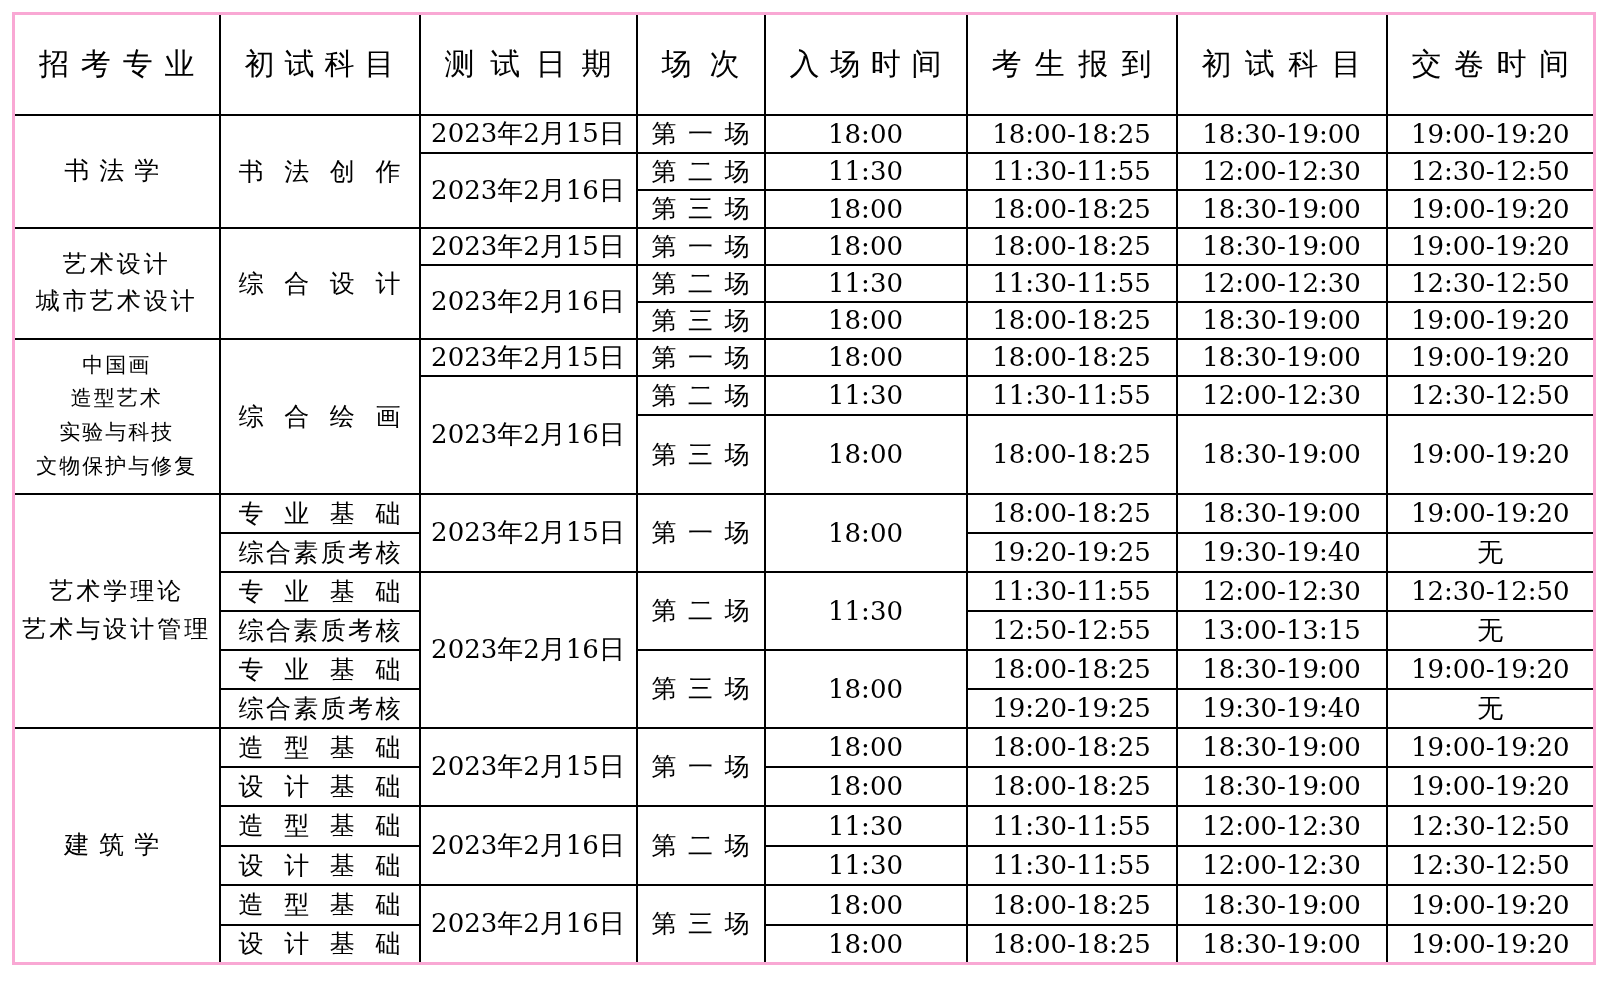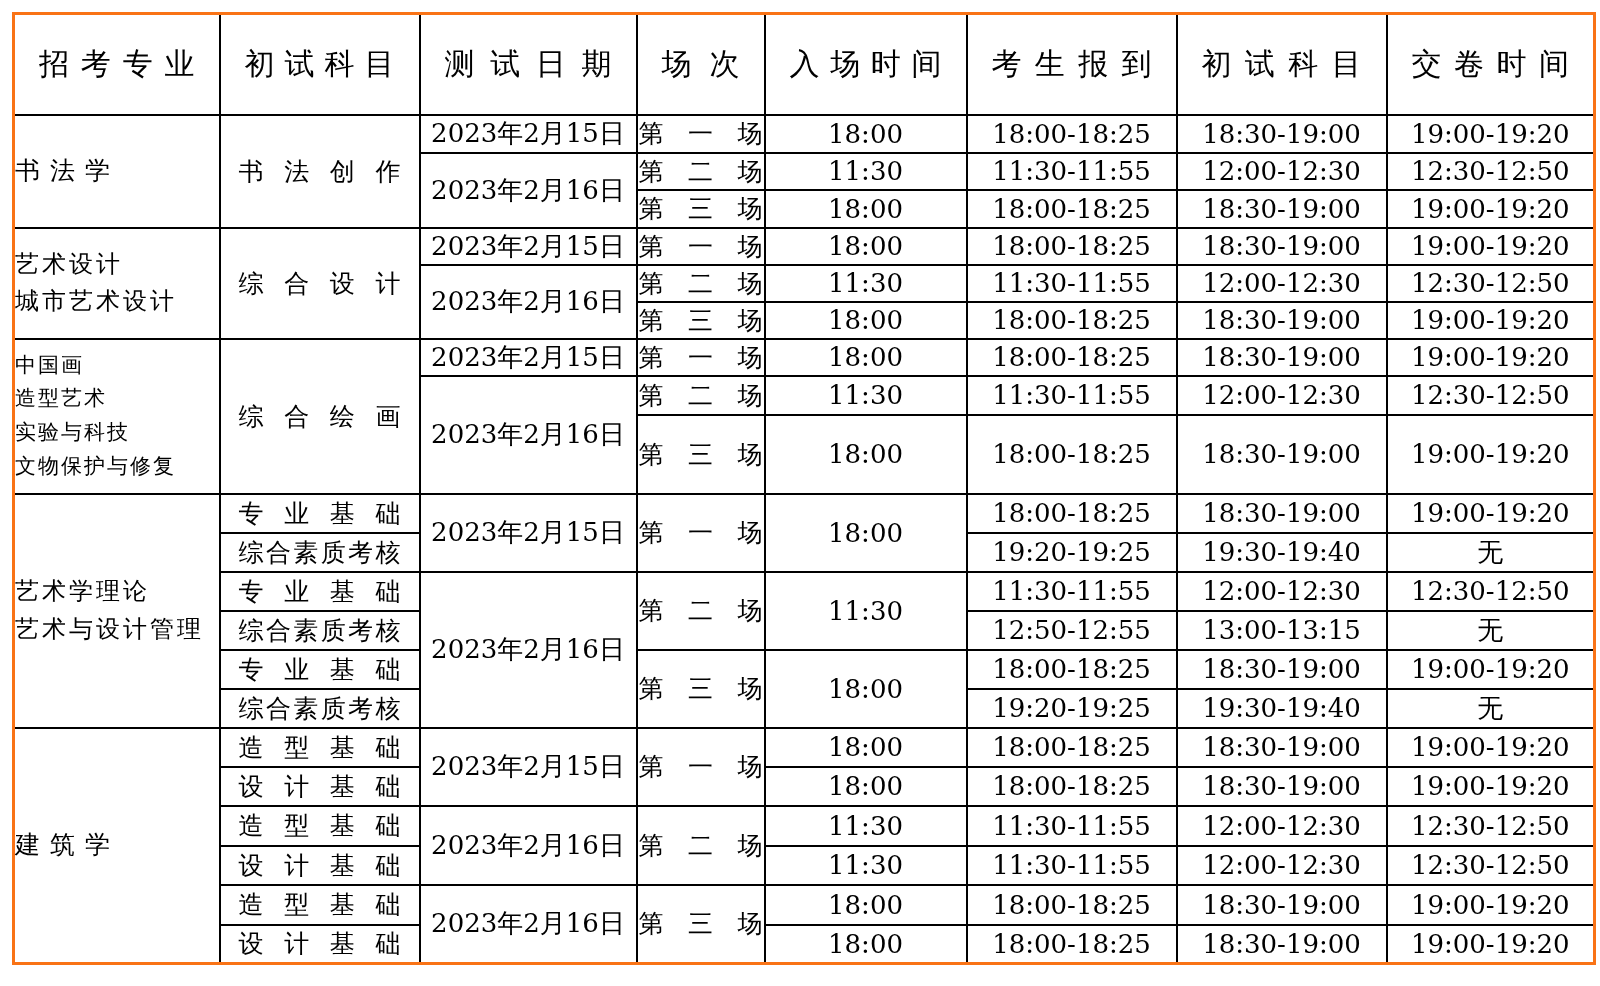--- a/index.html
+++ b/index.html
@@ -4,21 +4,21 @@
 <style>
   html,body{margin:0;padding:0;}
   body{
     width:1600px;height:986px;background:#ffffff;color:#000;
     font-family:"DejaVu Serif","Liberation Serif",serif;
     overflow:hidden;
   }
   table{
     border-collapse:collapse;table-layout:fixed;
     margin:12px 0 0 12px;
-    border:3px solid #f97316;
+    border:3px solid #f9a8d4;
   }
   th,td{
     border:2px solid #000;
     vertical-align:middle;
     overflow:hidden;
     padding:0;
   }
   thead tr{height:101px;}
   th{
     font-size:30px;font-weight:normal;
@@ -27,24 +27,24 @@
   }
   .subj{
     font-size:25px;
     text-align:justify;text-align-last:justify;
     padding:0 18px;
     border-radius:31px;
   }
   .sess{
     font-size:25px;
     text-align:justify;text-align-last:justify;
-    padding:0 1px;
+    padding:0 14px;
   }
   .major{
-    font-size:24px;letter-spacing:3px;
+    font-size:24px;text-align:center;letter-spacing:3px;
     white-space:pre-line;line-height:1.55;
   }
   .solo{font-size:25px;letter-spacing:10px;}
   .sm4{font-size:21px;letter-spacing:2px;line-height:1.6;}
   .date{font-size:26px;text-align:center;}
   .time{font-size:26px;text-align:center;}
 </style>
 </head>
 <body>
 

